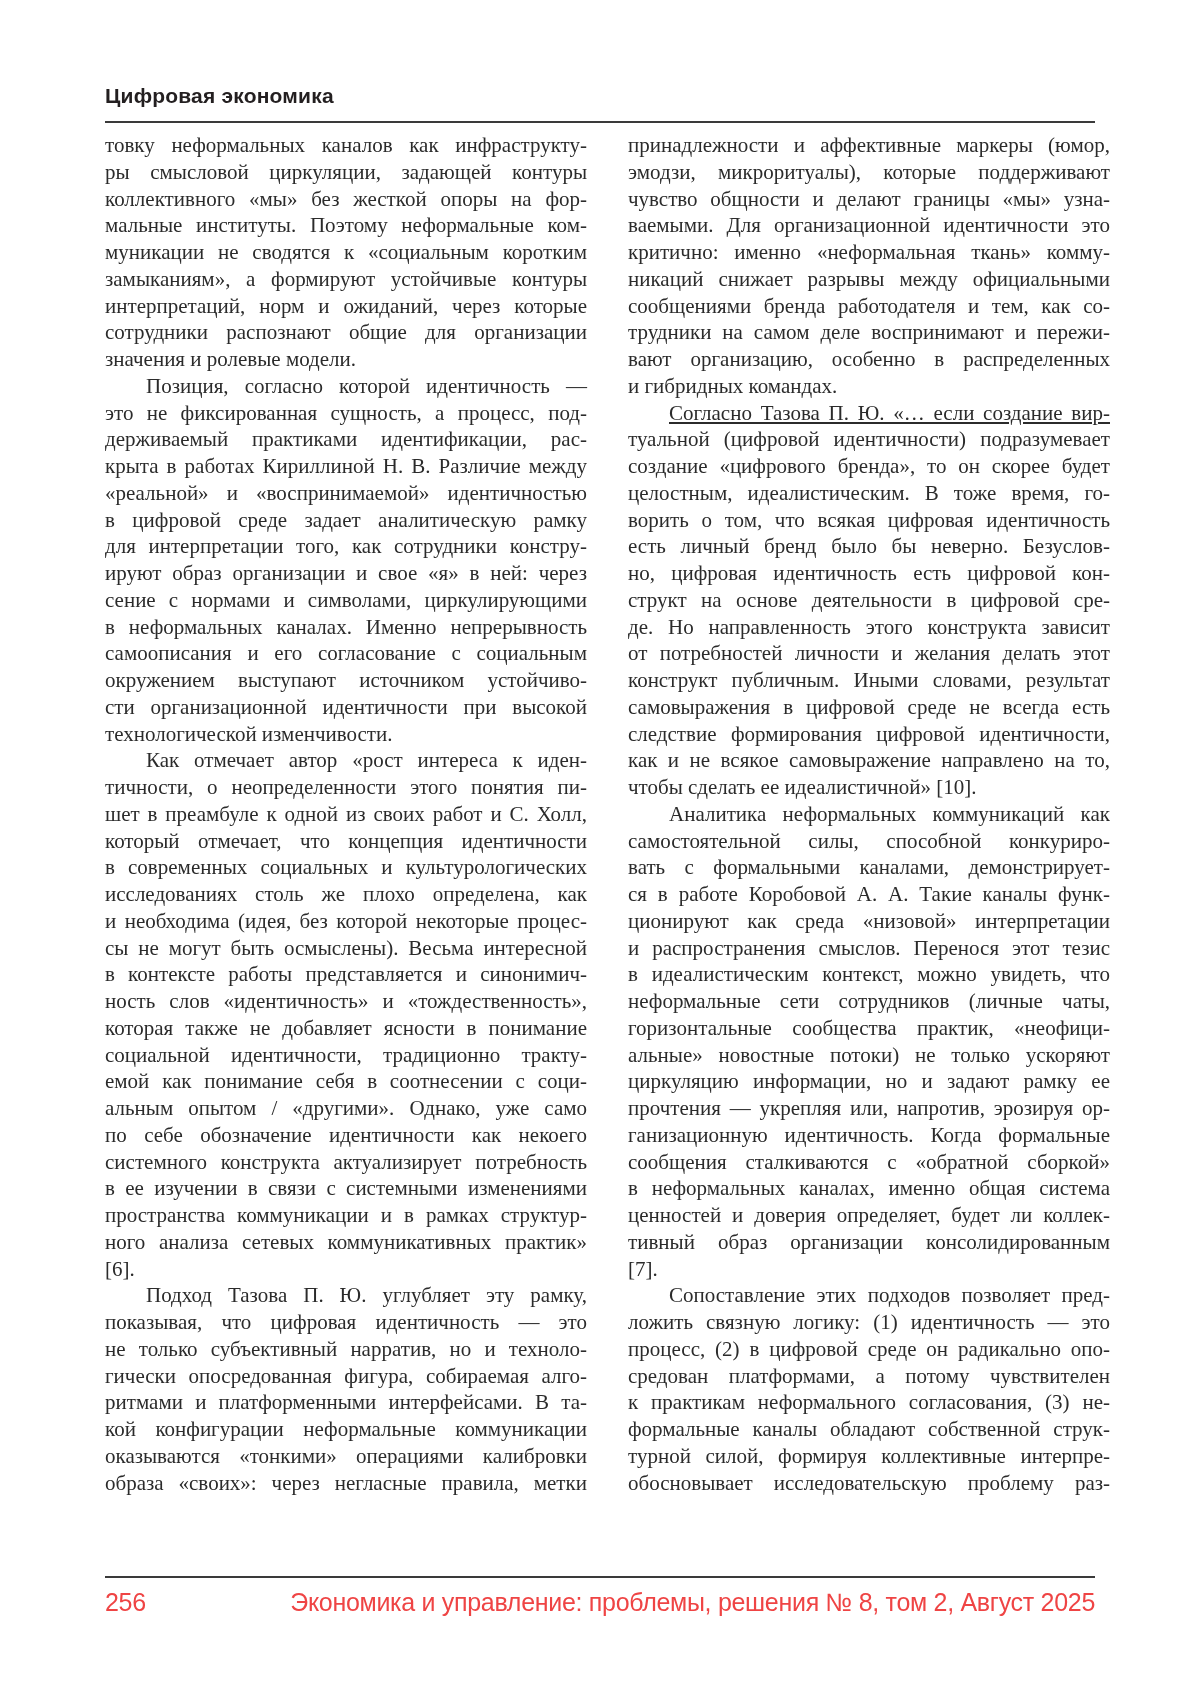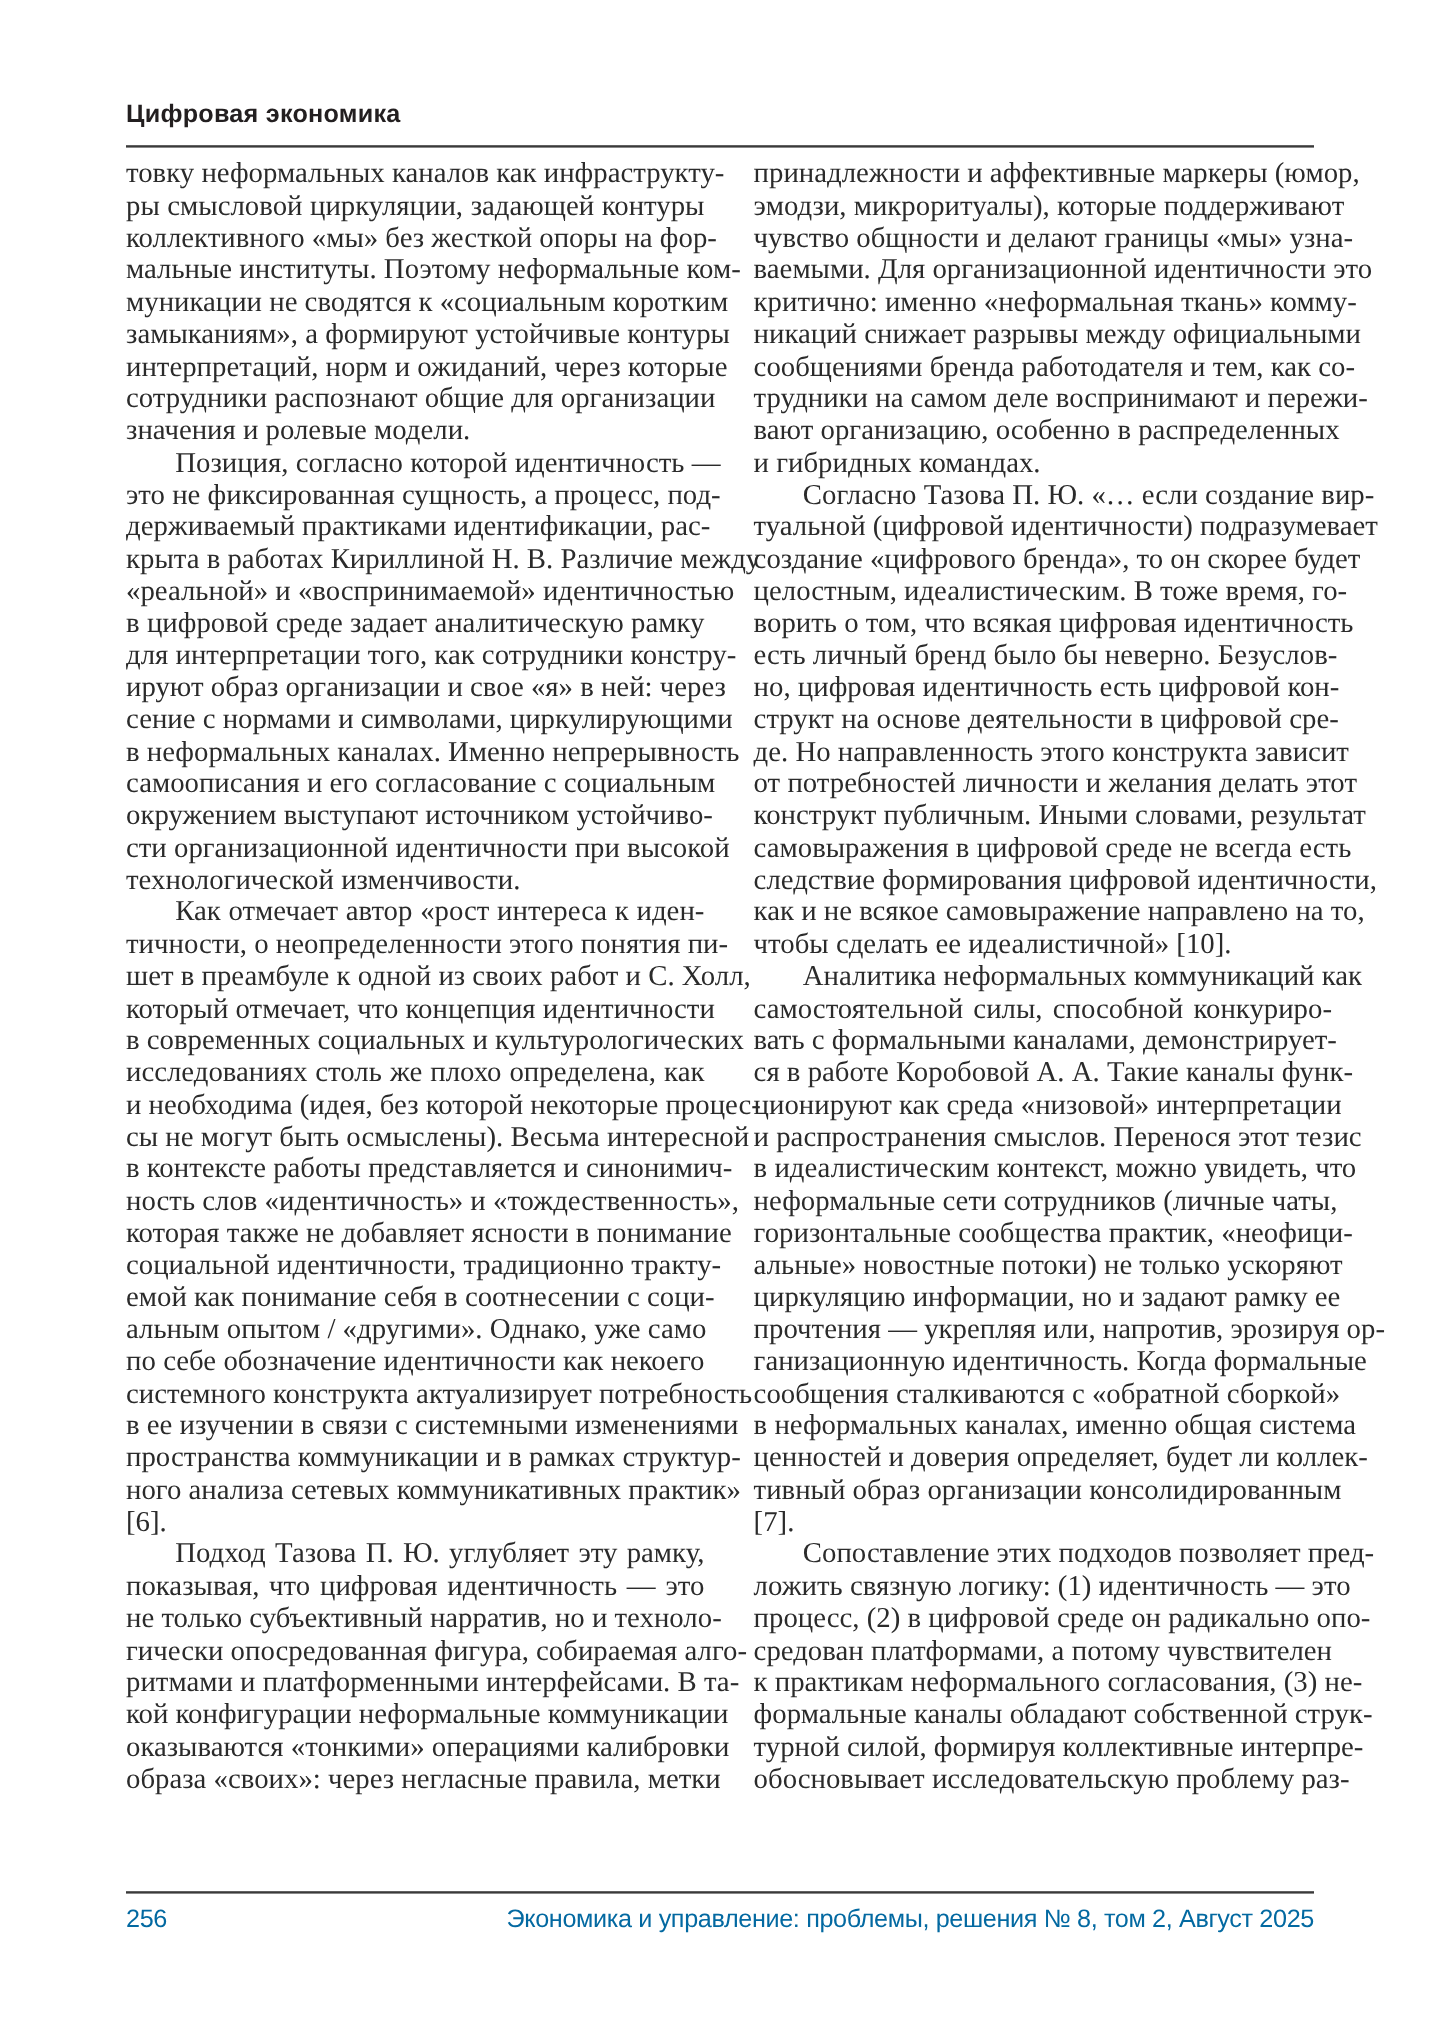--- a/index.html
+++ b/index.html
@@ -7,31 +7,31 @@
     .header-title {
       position: absolute; left: 105px; top: 84px;
       font-family: "Liberation Sans", sans-serif; font-weight: bold; font-size: 21px; color: #231f20;
       letter-spacing: 0.2px;
     }
     .rule { position: absolute; left: 105px; width: 990px; height: 2px; background: #3a3a3a; }
     .rule.top { top: 121px; }
     .rule.bottom { top: 1576px; }
     .column {
       position: absolute; top: 132px; width: 482px;
-      font-family: "Liberation Serif", serif; font-size: 24px; line-height: 26.75px;
+      font-family: "Liberation Serif", serif; font-size: 21px; line-height: 26.75px;
       text-align: justify; hyphens: manual; color: #2b2b2b;
     }
     .column.left { left: 105px; }
     .column.right { left: 628px; }
     .column p { margin: 0; text-indent: 0; }
     .line { display: block; text-align: justify; text-align-last: justify; white-space: nowrap; }
     .line.last { text-align-last: left; }
     .footer {
       position: absolute; top: 1588px; left: 105px; width: 990px;
-      font-family: "Liberation Sans", sans-serif; font-size: 21px; color: #0369a1;
+      font-family: "Liberation Sans", sans-serif; font-size: 25px; color: #ef4444;
       display: flex; justify-content: space-between;
     }
     .footer span { letter-spacing: -0.3px; }
   </style>
 </head>
 <body>
 
 <div>
   <div class="header-title">Цифровая экономика</div>
   <div class="rule top"></div>
@@ -104,21 +104,21 @@
         <span class="line">чувство общности и делают границы «мы» узна-</span>
         <span class="line">ваемыми. Для организационной идентичности это</span>
         <span class="line">критично: именно «неформальная ткань» комму-</span>
         <span class="line">никаций снижает разрывы между официальными</span>
         <span class="line">сообщениями бренда работодателя и тем, как со-</span>
         <span class="line">трудники на самом деле воспринимают и пережи-</span>
         <span class="line">вают организацию, особенно в распределенных</span>
         <span class="line last">и гибридных командах.</span>
       </p>
       <p>
-        <span class="line" style="padding-left: 41px;">Согласно Тазова П. Ю. «… если создание вир-</span>
+        <span class="line" style="padding-left: 41px; text-decoration: underline;">Согласно Тазова П. Ю. «… если создание вир-</span>
         <span class="line">туальной (цифровой идентичности) подразумевает</span>
         <span class="line">создание «цифрового бренда», то он скорее будет</span>
         <span class="line">целостным, идеалистическим. В тоже время, го-</span>
         <span class="line">ворить о том, что всякая цифровая идентичность</span>
         <span class="line">есть личный бренд было бы неверно. Безуслов-</span>
         <span class="line">но, цифровая идентичность есть цифровой кон-</span>
         <span class="line">структ на основе деятельности в цифровой сре-</span>
         <span class="line">де. Но направленность этого конструкта зависит</span>
         <span class="line">от потребностей личности и желания делать этот</span>
         <span class="line">конструкт публичным. Иными словами, результат</span>

